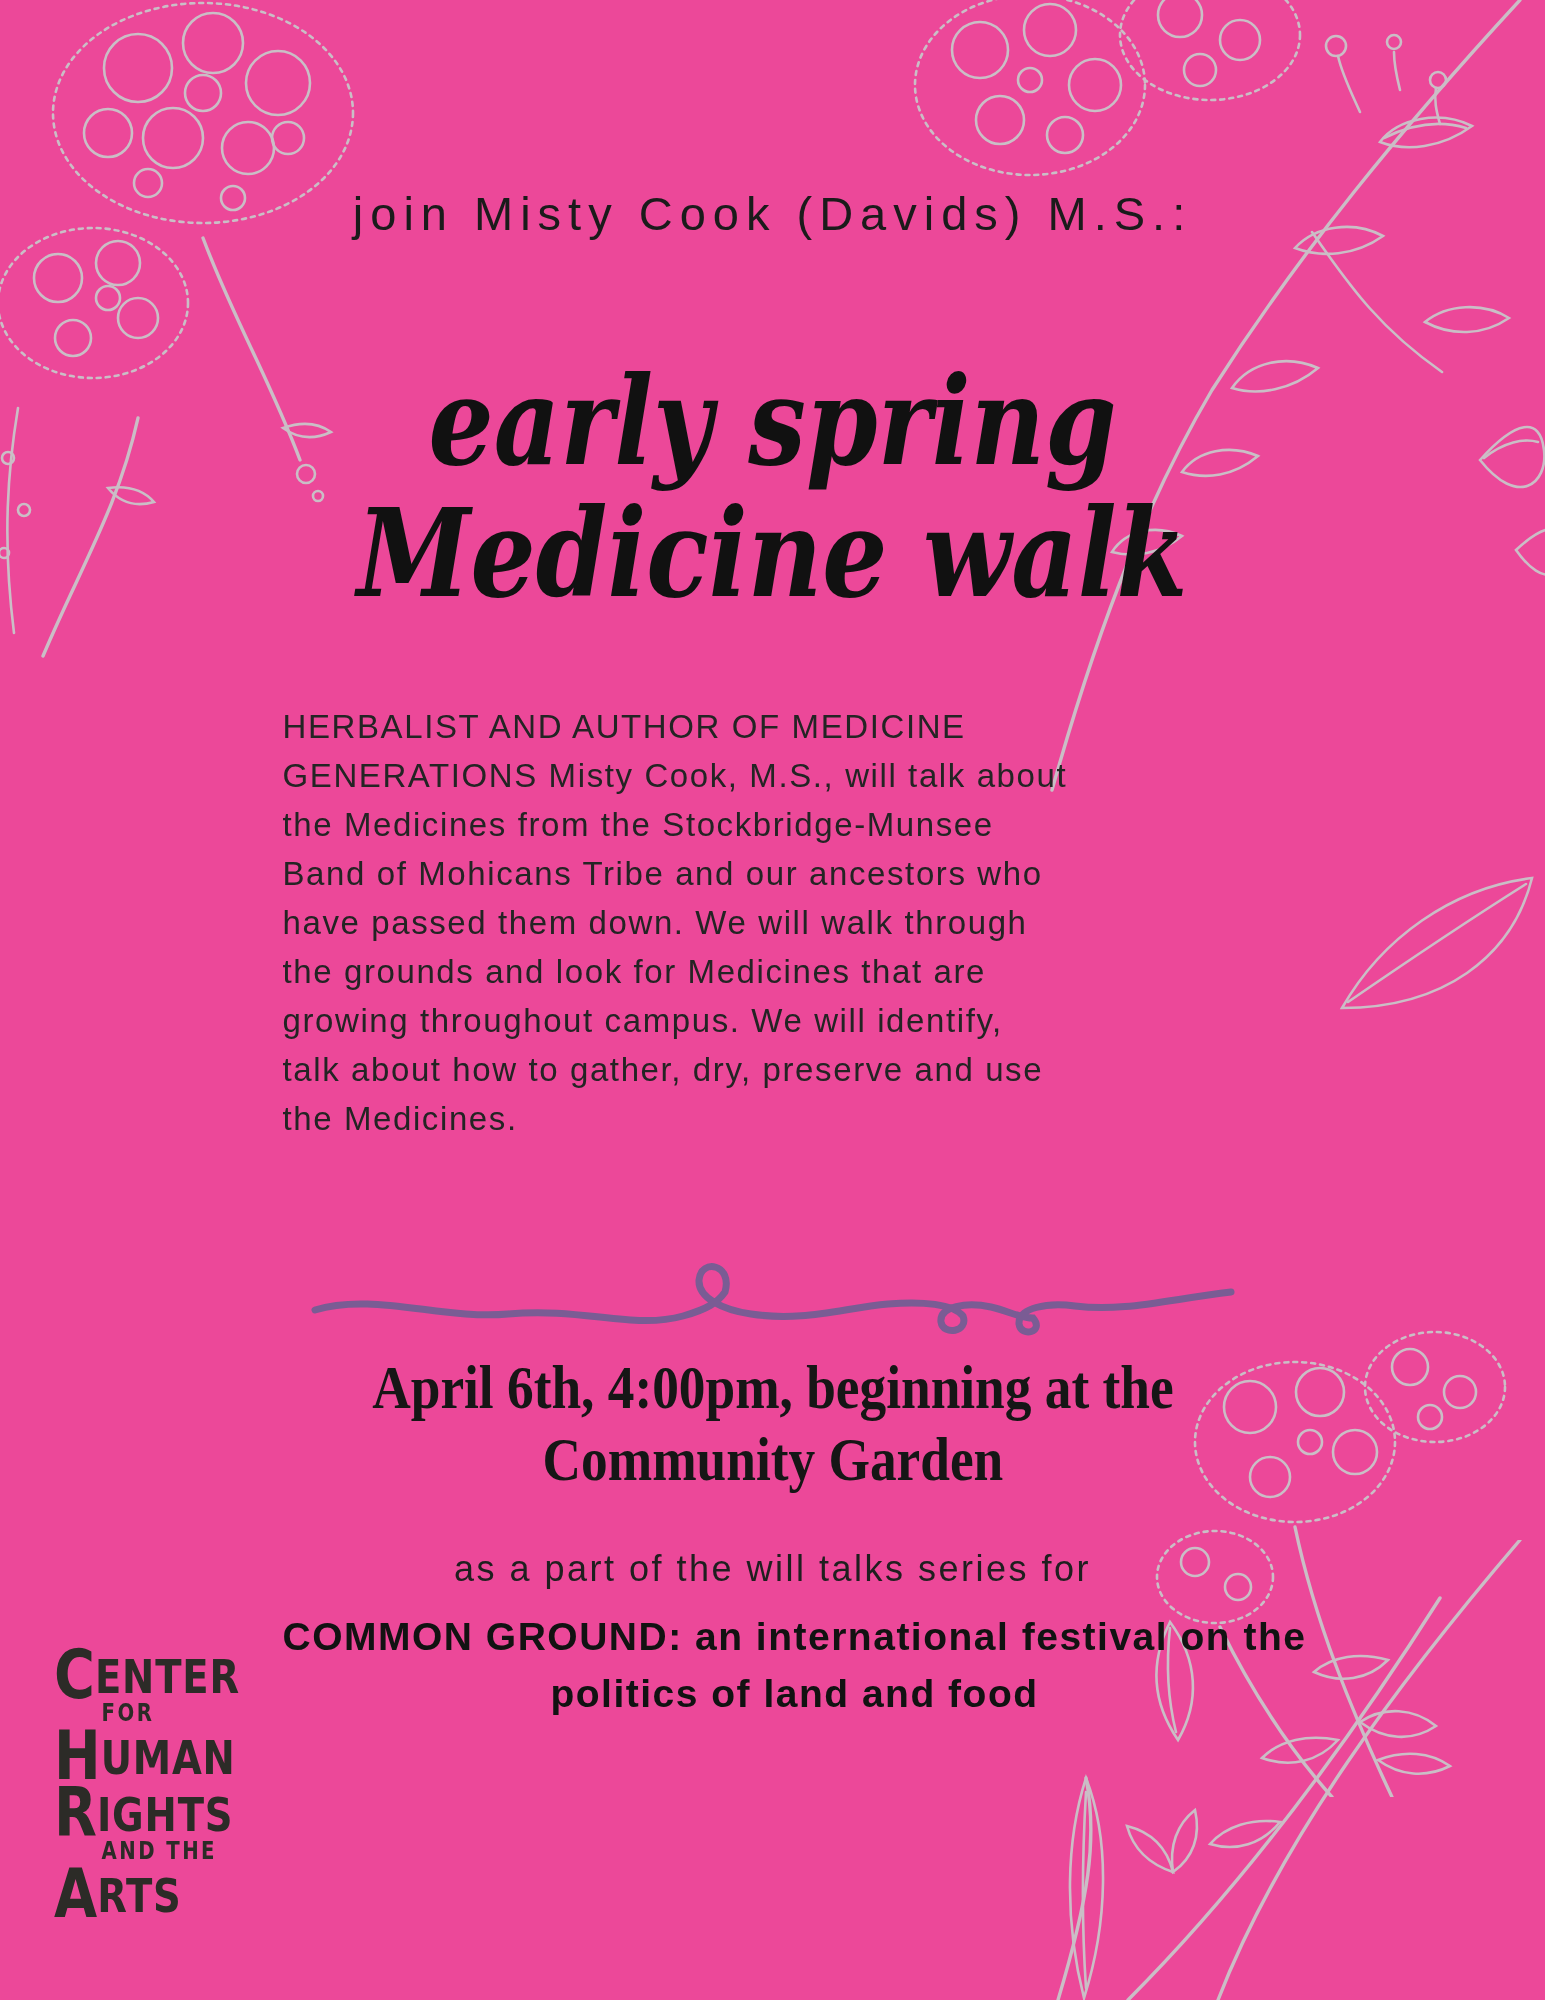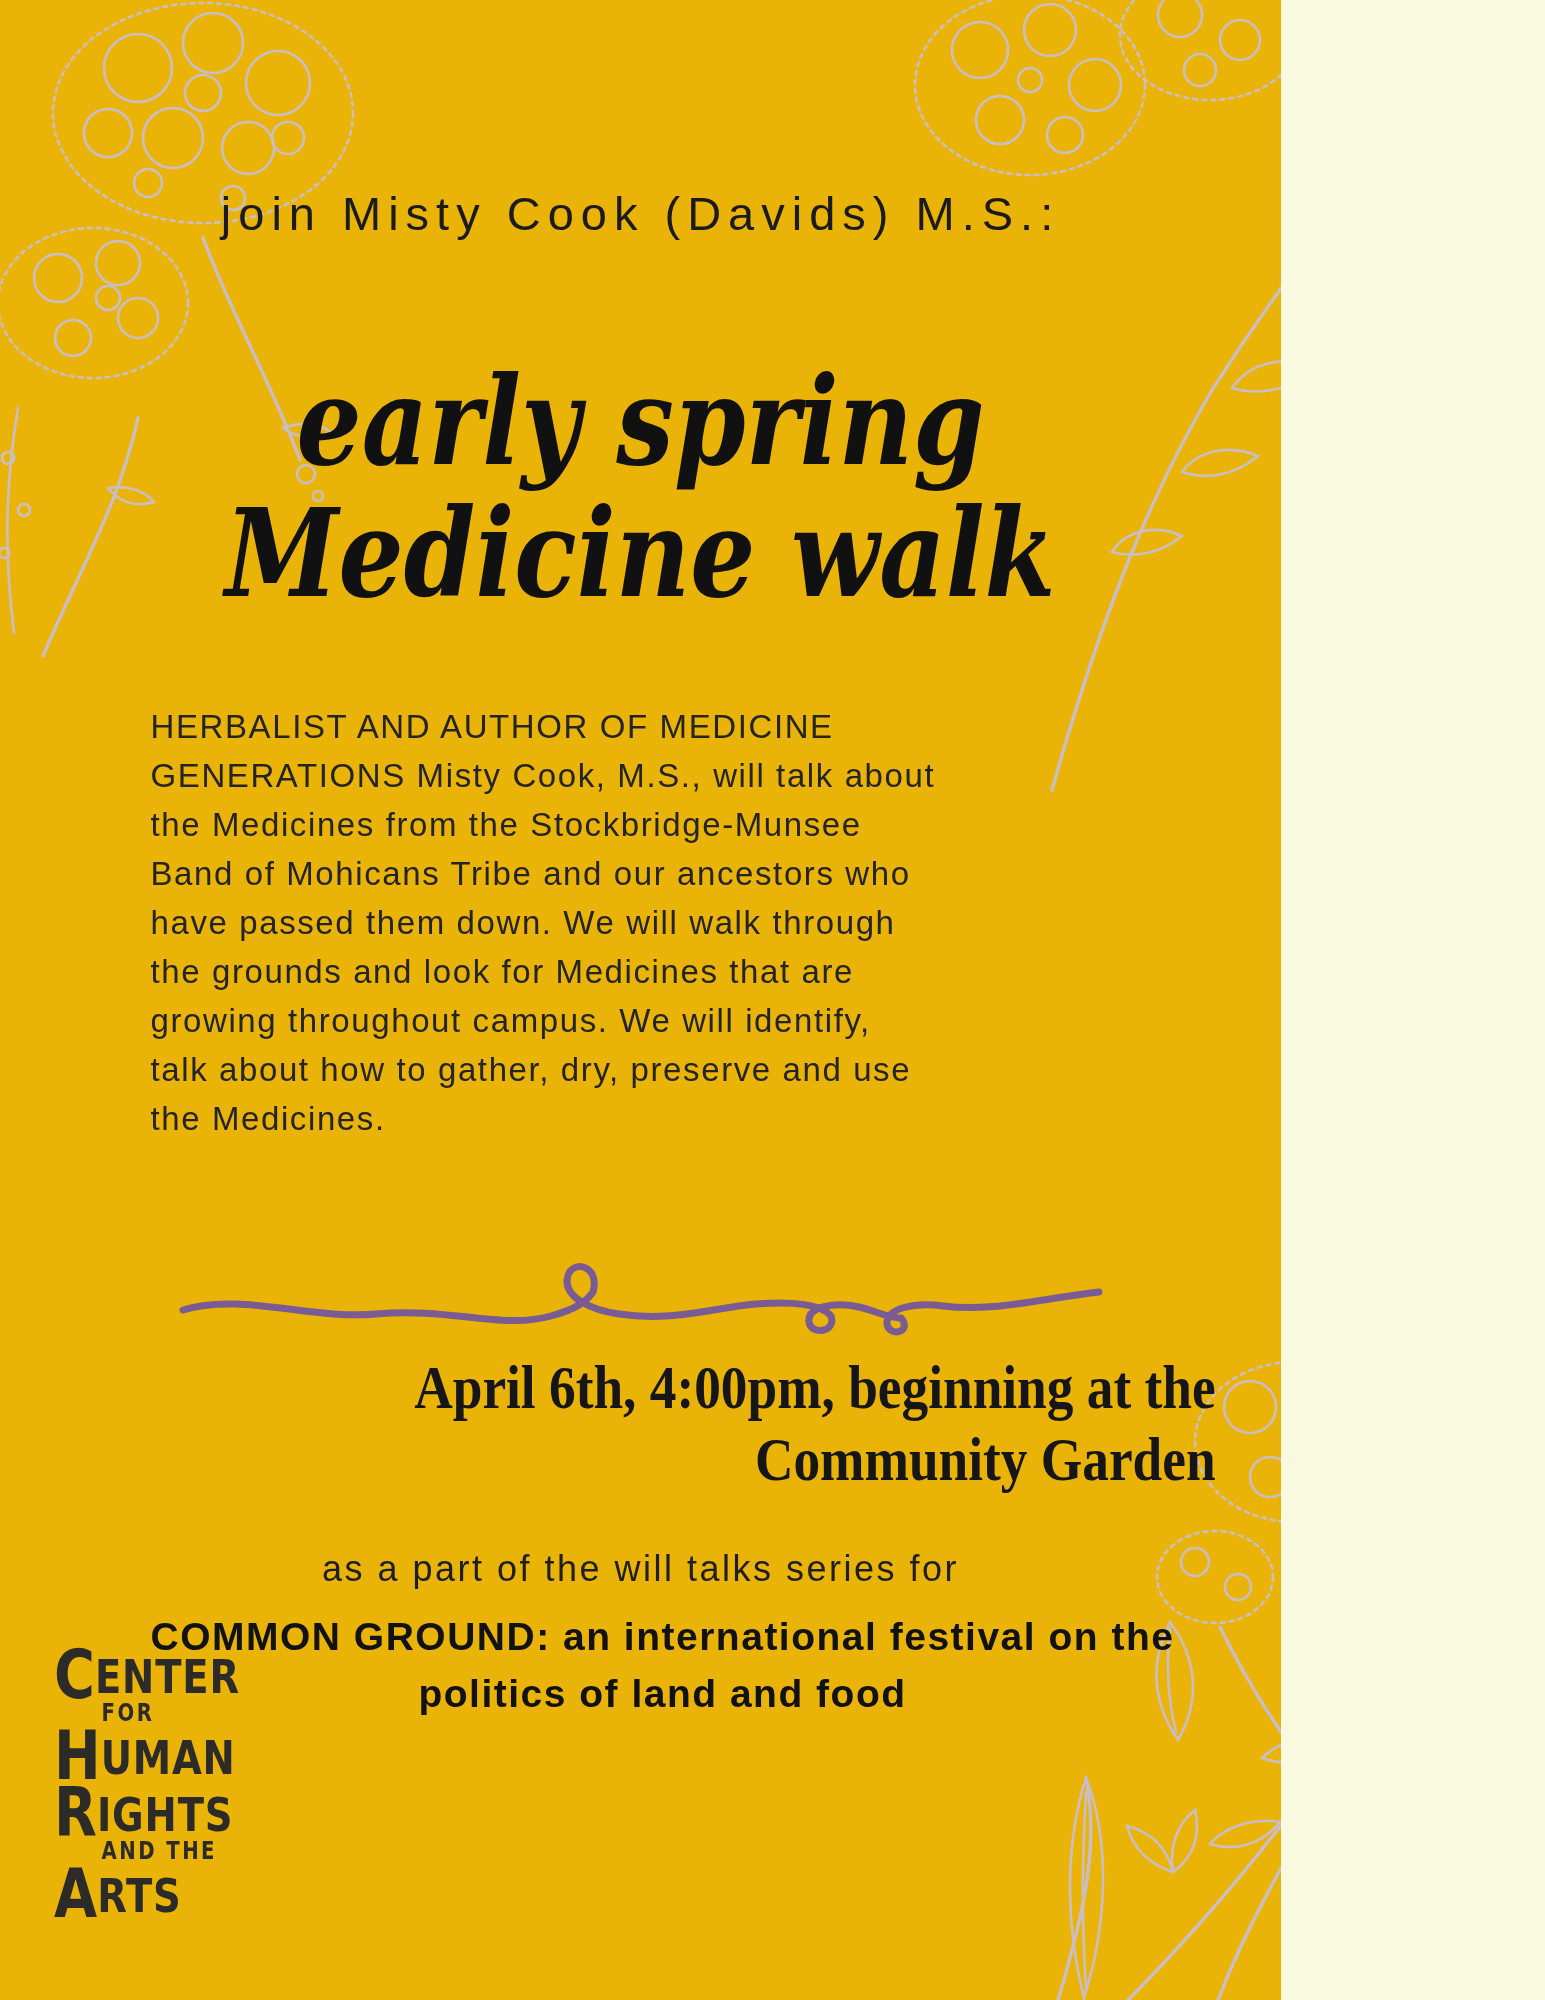--- a/index.html
+++ b/index.html
@@ -1,18 +1,18 @@
 <!DOCTYPE html>
 <html><head>
 <meta charset="utf-8">
 <style>
   html,body { margin:0; padding:0; background:#f9f9e0; }
   .poster {
-    position:relative; width:1281px; height:2000px;
-    background:#eab308; overflow:hidden;
+    position:relative; width:1545px; height:2000px;
+    background:#ec4899; overflow:hidden;
     font-family:"Liberation Sans", sans-serif;
     color:#1c1c1c;
   }
   
   .decor { position:absolute; }
   .decor path, .decor circle, .decor ellipse {
     stroke:#cabec6; fill:none; stroke-width:2.6; stroke-linecap:round;
   }
   .decor .dash { stroke-dasharray:4 5; }
   .decor .thick { stroke-width:3.4; }
@@ -33,21 +33,21 @@
     width:980px; text-align:left; white-space:pre-line;
     font-size:33px; line-height:49px; letter-spacing:1.6px; color:#242424;
   }
   .squiggle-wrap {
     position:absolute; top:1252px; left:50%; transform:translateX(-50%);
     width:940px; height:86px;
   }
   .squiggle-wrap path { fill:none; stroke:#7a5c94; stroke-width:7; stroke-linecap:round; }
   .datetime {
     position:absolute; top:1352px; left:0; width:100%;
-    text-align:right; font-family:"Liberation Serif", serif;
+    text-align:center; font-family:"Liberation Serif", serif;
     font-weight:700; font-size:62px; line-height:1.16; color:#161616;
   }
   .datetime .condense { display:inline-block; transform:scaleX(0.86); white-space:pre-line; }
   .series-intro {
     position:absolute; top:1548px; left:0; width:100%;
     text-align:center; font-size:36px; letter-spacing:2.5px; color:#1f1f1f;
   }
   .series-title {
     position:absolute; top:1608px; left:0; width:100%;
     text-align:center; white-space:pre-line;

